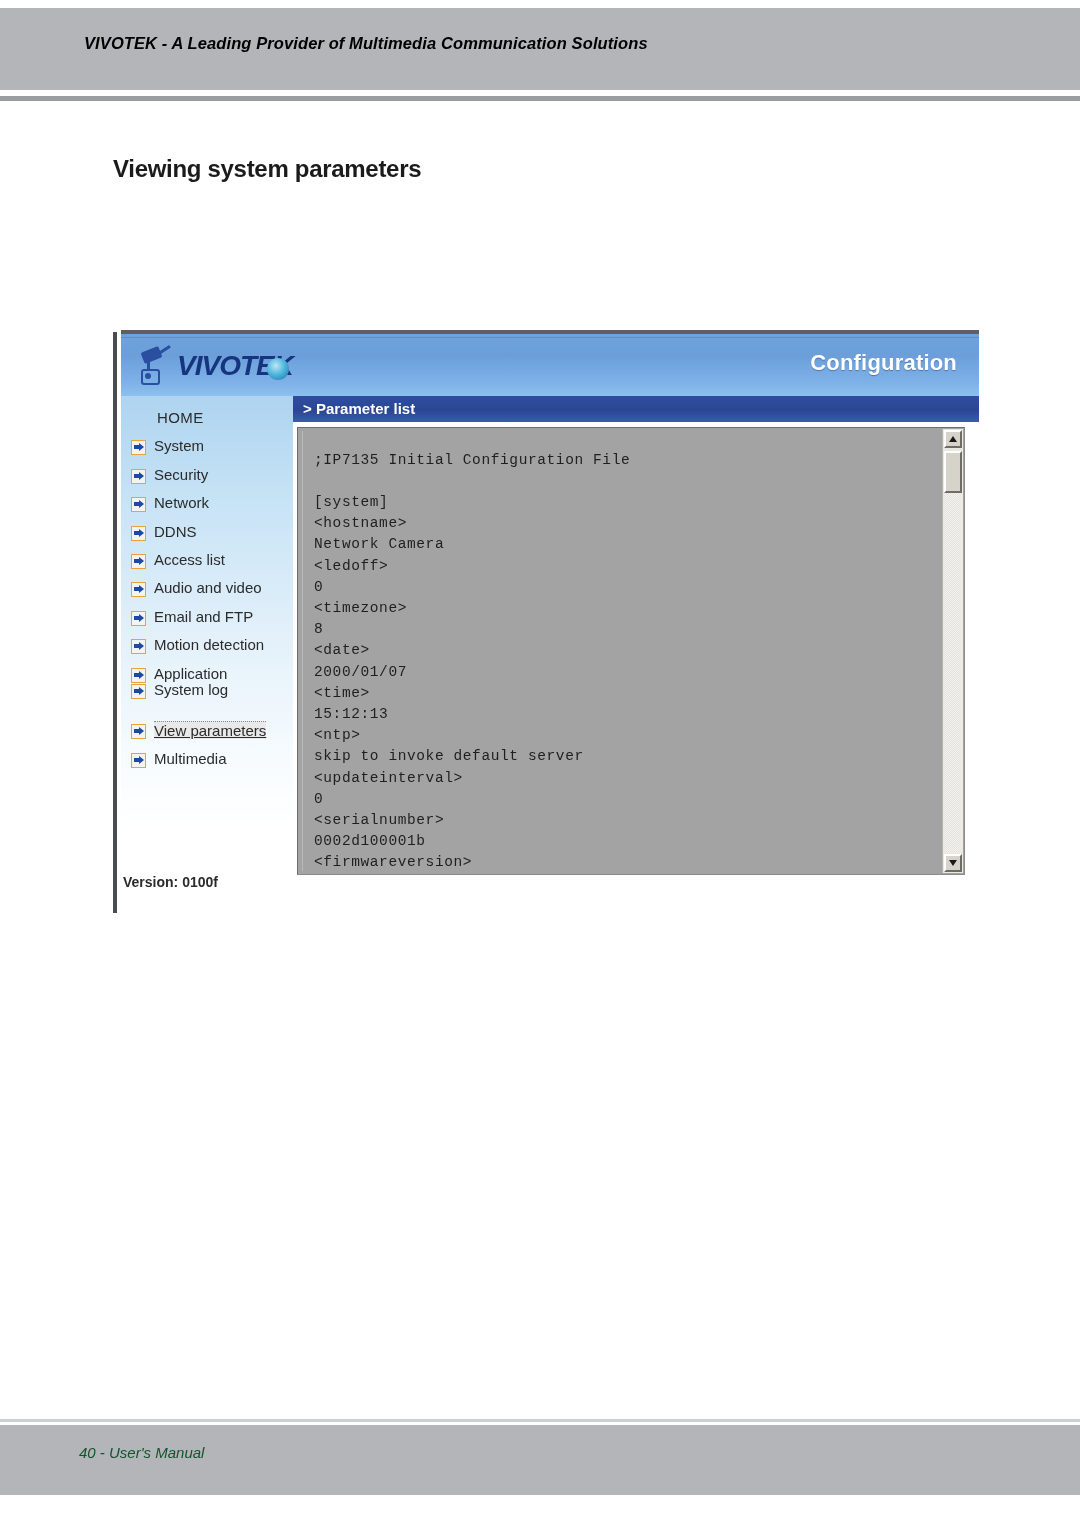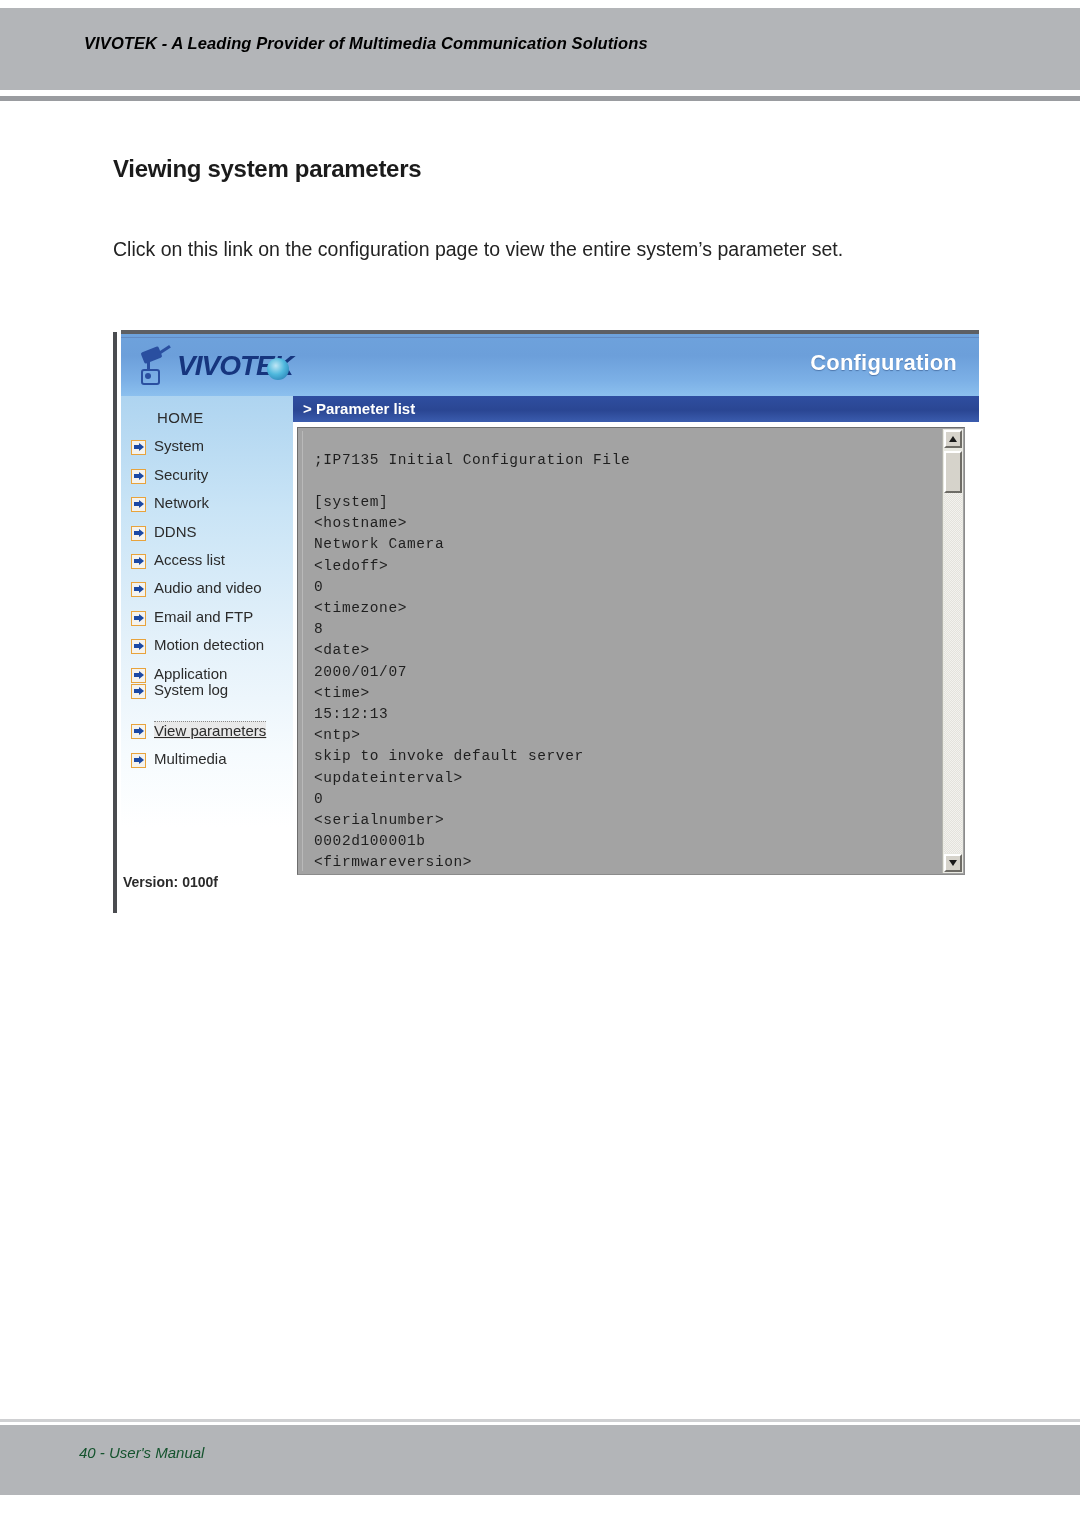--- a/index.html
+++ b/index.html
@@ -359,21 +359,20 @@
 </head>
 <body>
 
 <div class="page-header">
   <div class="page-header-text">VIVOTEK - A Leading Provider of Multimedia Communication Solutions</div>
 </div>
 <div class="page-header-rule"></div>
 
 <div class="doc-title">Viewing system parameters</div>
 <div class="doc-para">
-  <span>Click on this link on the configuration page to view the entire system’s parameter set.</span>
 </div>
 
 <div class="shot">
   <div class="shot-topline"></div>
   <div class="shot-leftbar"></div>
 
   <div class="cam-header">
     <div class="logo">
       <div class="logo-cam">
         <div class="body"></div>

